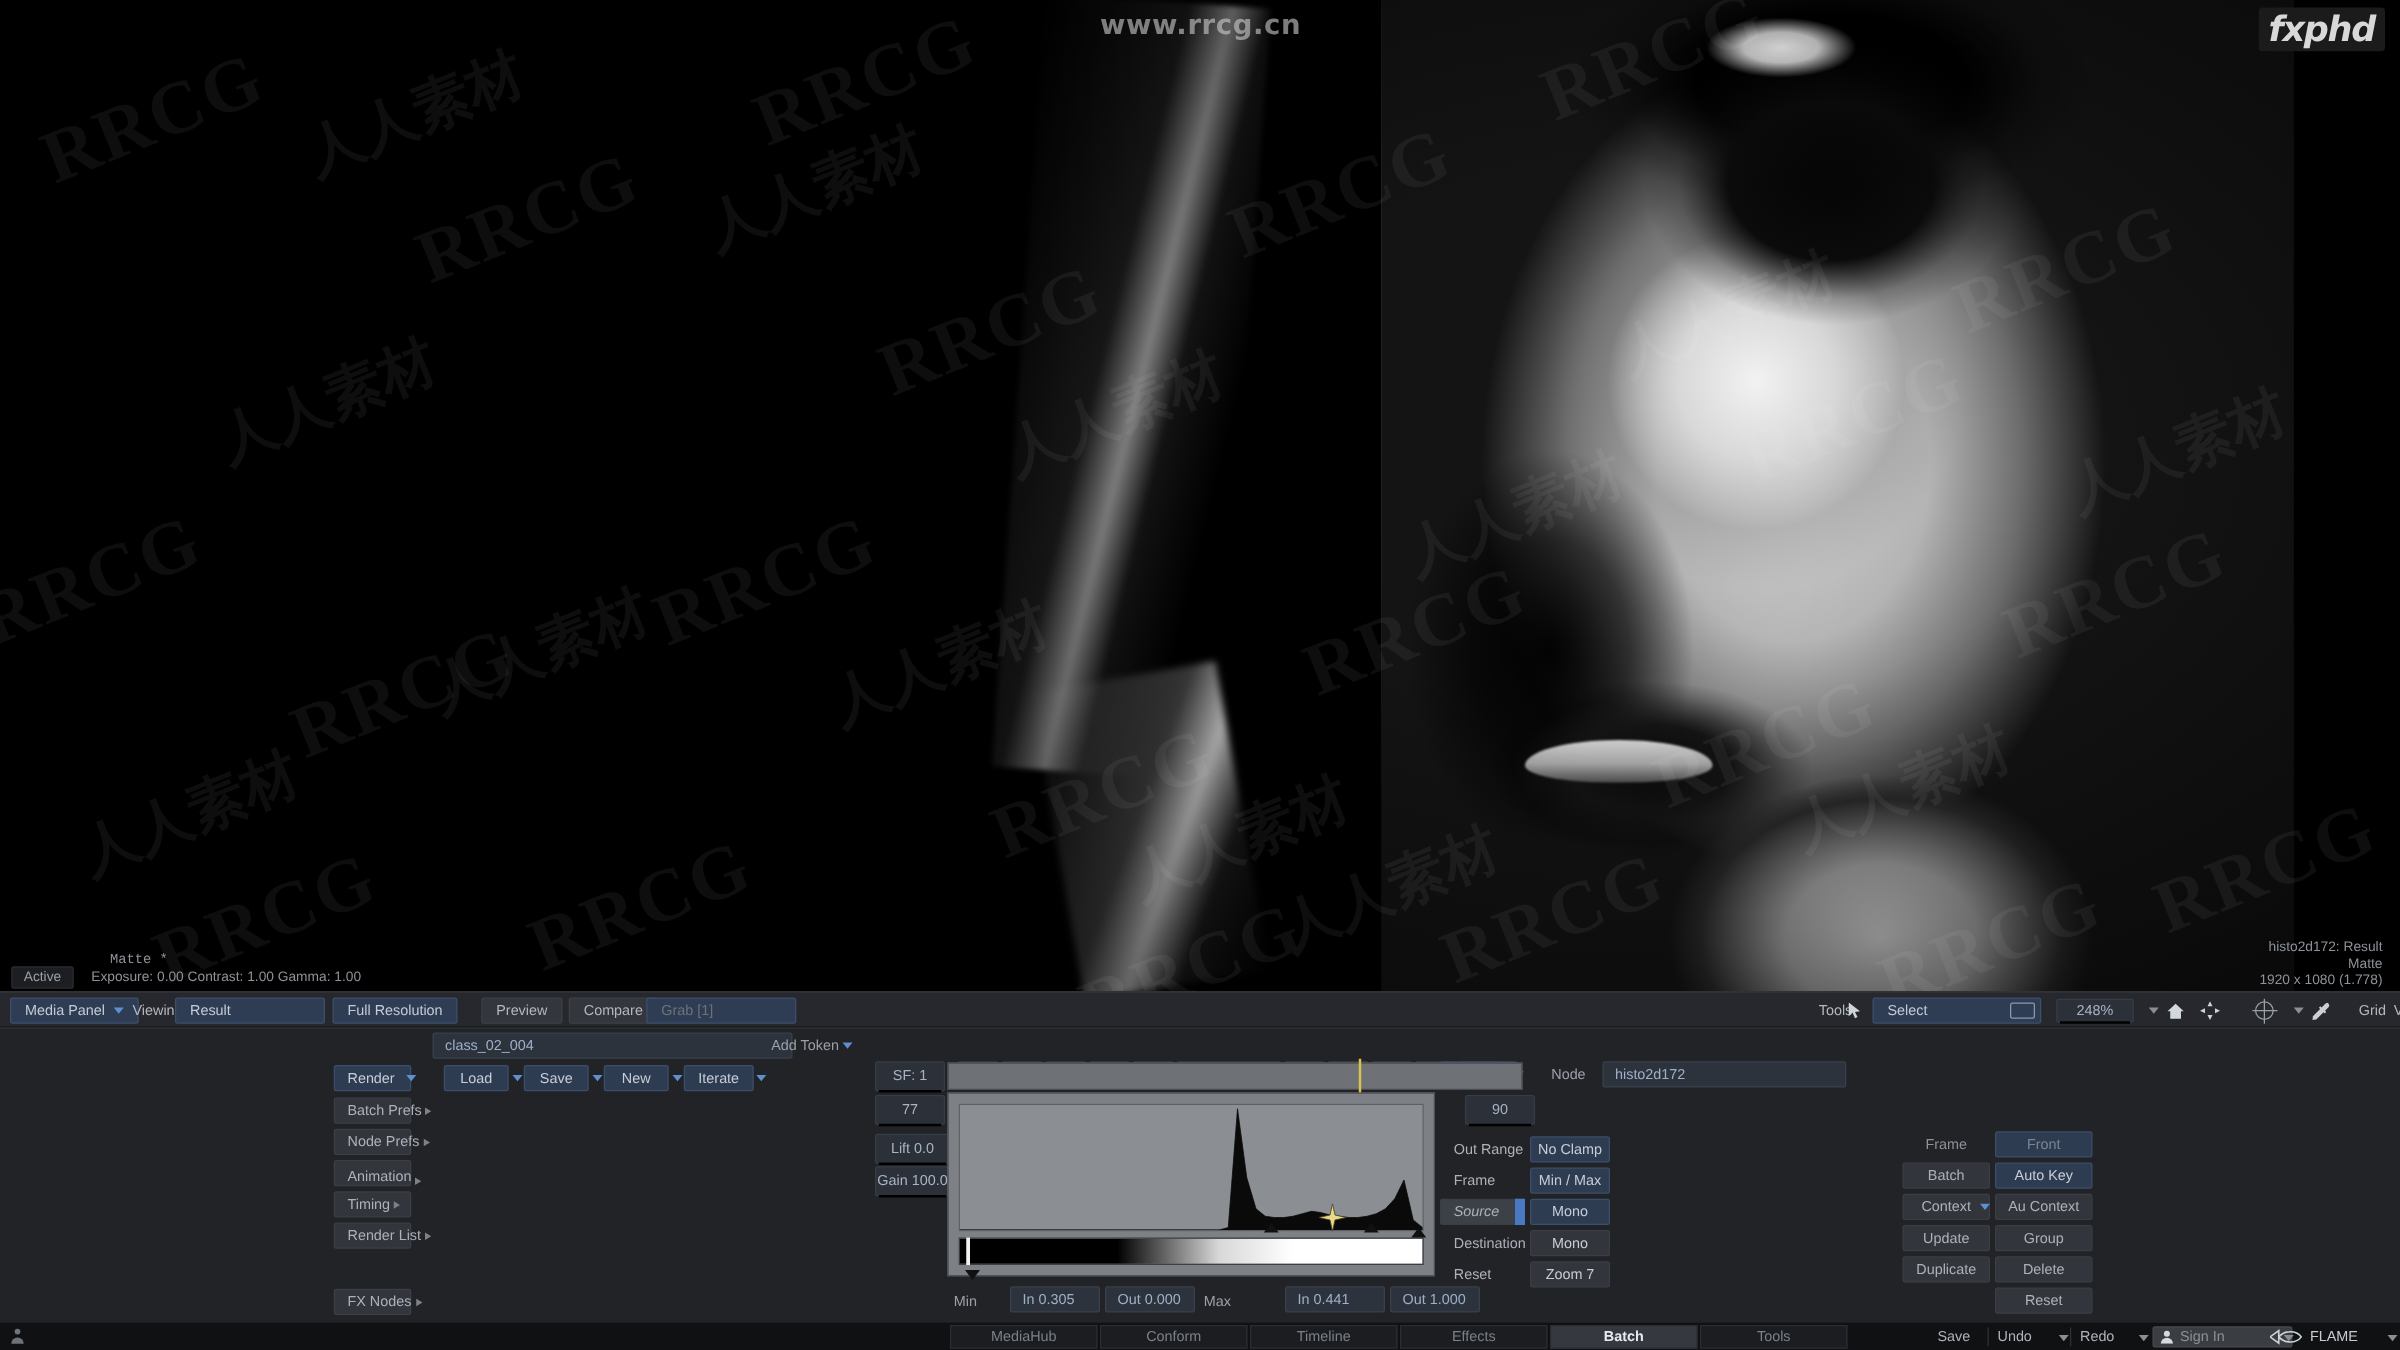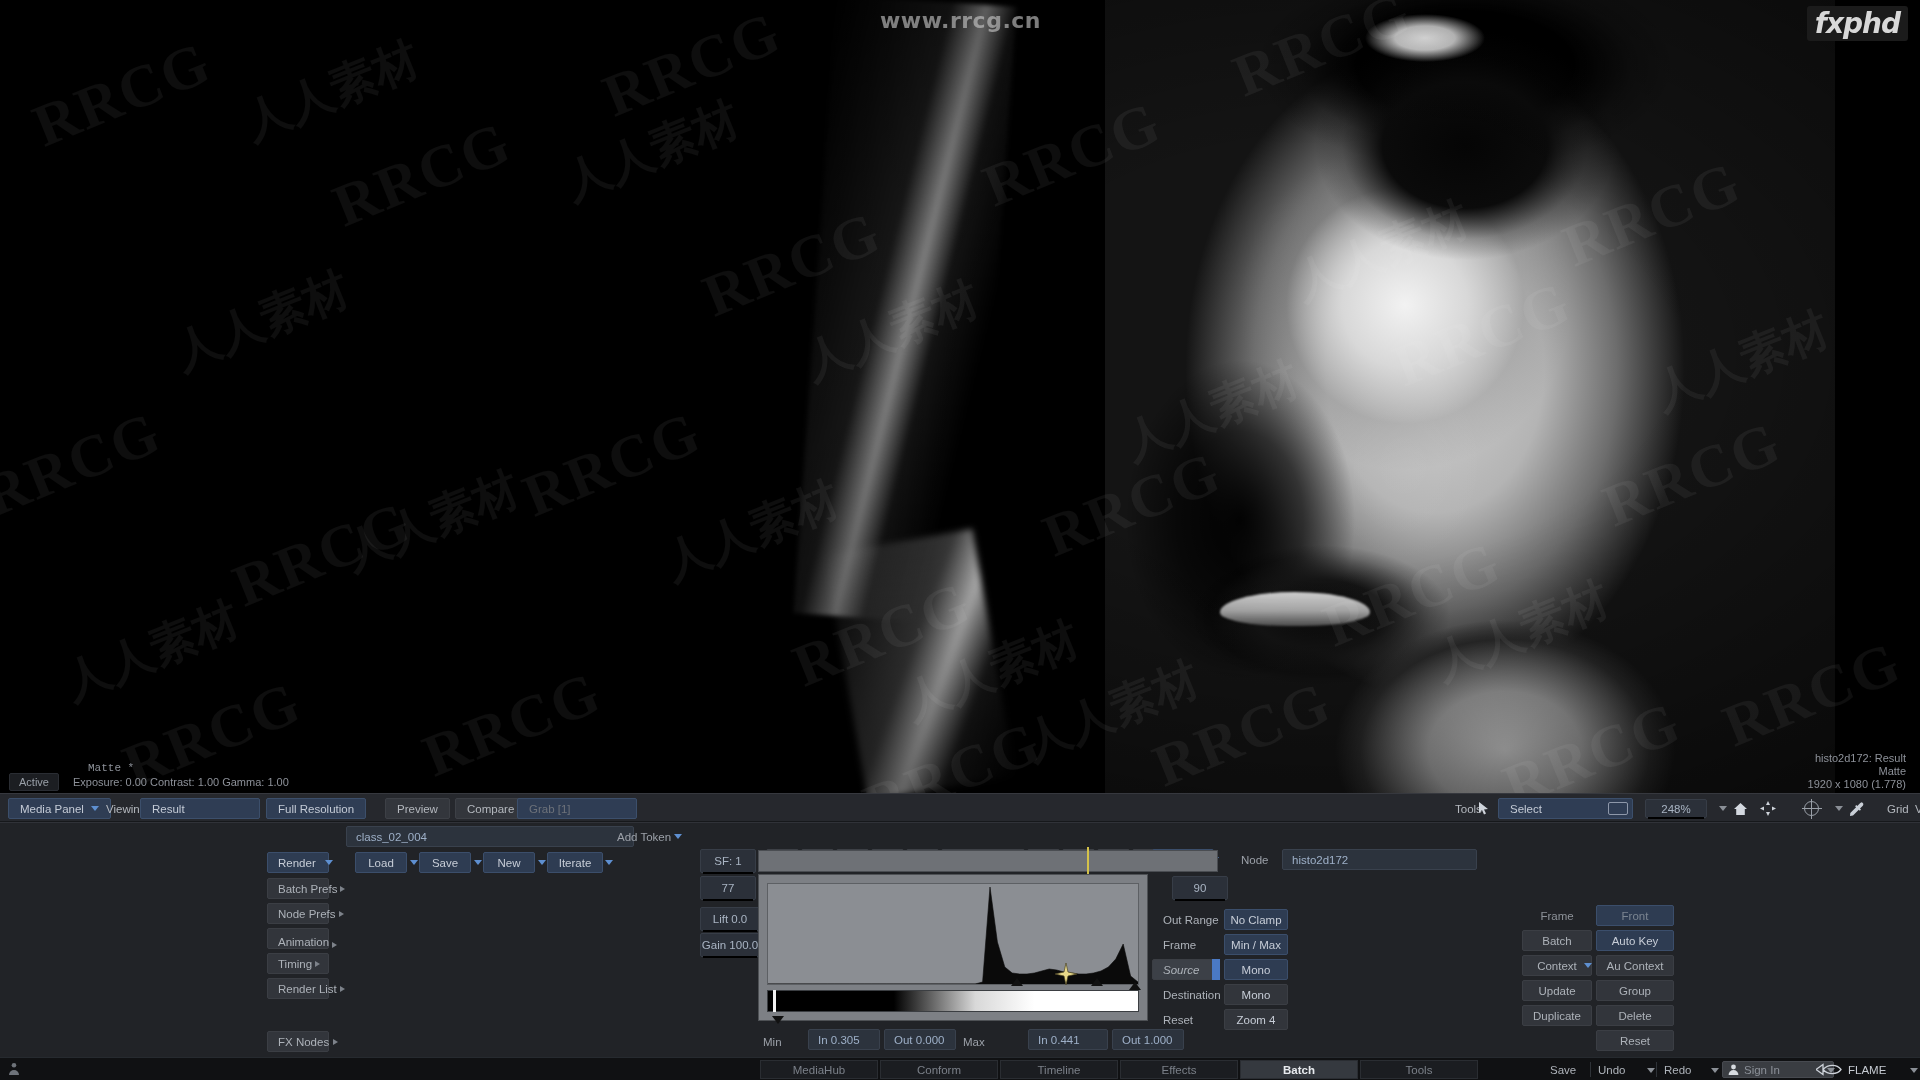--- a/index.html
+++ b/index.html
@@ -464,21 +464,21 @@
         <div class="panel-btn leftal" style="left: 1152px; top: 86px; width: 68px; background: transparent; border-color: transparent;">Out Range</div>
         <div class="panel-btn hl" style="left: 1224px; top: 86px; width: 64px; text-align: center;">No Clamp</div>
         <div class="panel-btn leftal" style="left: 1152px; top: 111px; width: 68px; background: transparent; border-color: transparent;">Frame</div>
         <div class="panel-btn hl" style="left: 1224px; top: 111px; width: 64px;">Min / Max</div>
         <div class="panel-btn leftal " style="left: 1152px; top: 136px; width: 68px; font-style: italic; background: rgb(60, 64, 71);">Source</div>
         <div style="position: absolute; left: 1212px; top: 136px; width: 8px; height: 21px; background: rgb(74, 121, 196);"></div>
         <div class="panel-btn hl" style="left: 1224px; top: 136px; width: 64px;">Mono</div>
         <div class="panel-btn leftal" style="left: 1152px; top: 161px; width: 68px; background: transparent; border-color: transparent;">Destination</div>
         <div class="panel-btn hl" style="left: 1224px; top: 161px; width: 64px; background: rgb(50, 53, 59); border-color: rgb(59, 62, 68);">Mono</div>
         <div class="panel-btn leftal" style="left: 1152px; top: 186px; width: 68px; background: transparent; border-color: transparent;">Reset</div>
-        <div class="panel-btn hl" style="left: 1224px; top: 186px; width: 64px; background: rgb(50, 53, 59); border-color: rgb(59, 62, 68);">Zoom 4</div>
+        <div class="panel-btn hl" style="left: 1224px; top: 186px; width: 64px; background: rgb(50, 53, 59); border-color: rgb(59, 62, 68);">Zoom 7</div>
       </div>
 
     <div id="right-panel">
         <div class="panel-btn" style="left: 1522px; top: 82px; width: 70px; background: transparent; border-color: transparent; color: rgb(141, 146, 153);">Frame</div>
         <div class="panel-btn hl" style="left: 1596px; top: 82px; width: 78px; color: rgb(123, 133, 145);">Front</div>
         <div class="panel-btn" style="left: 1522px; top: 107px; width: 70px;">Batch</div>
         <div class="panel-btn hl" style="left: 1596px; top: 107px; width: 78px;">Auto Key</div>
         <div class="panel-btn" style="left: 1522px; top: 132px; width: 70px;">Context</div>
         <div class="panel-btn" style="left: 1596px; top: 132px; width: 78px;">Au Context</div>
         <i class="caret" style="position: absolute; left: 1577px; top: 140px;"></i>

